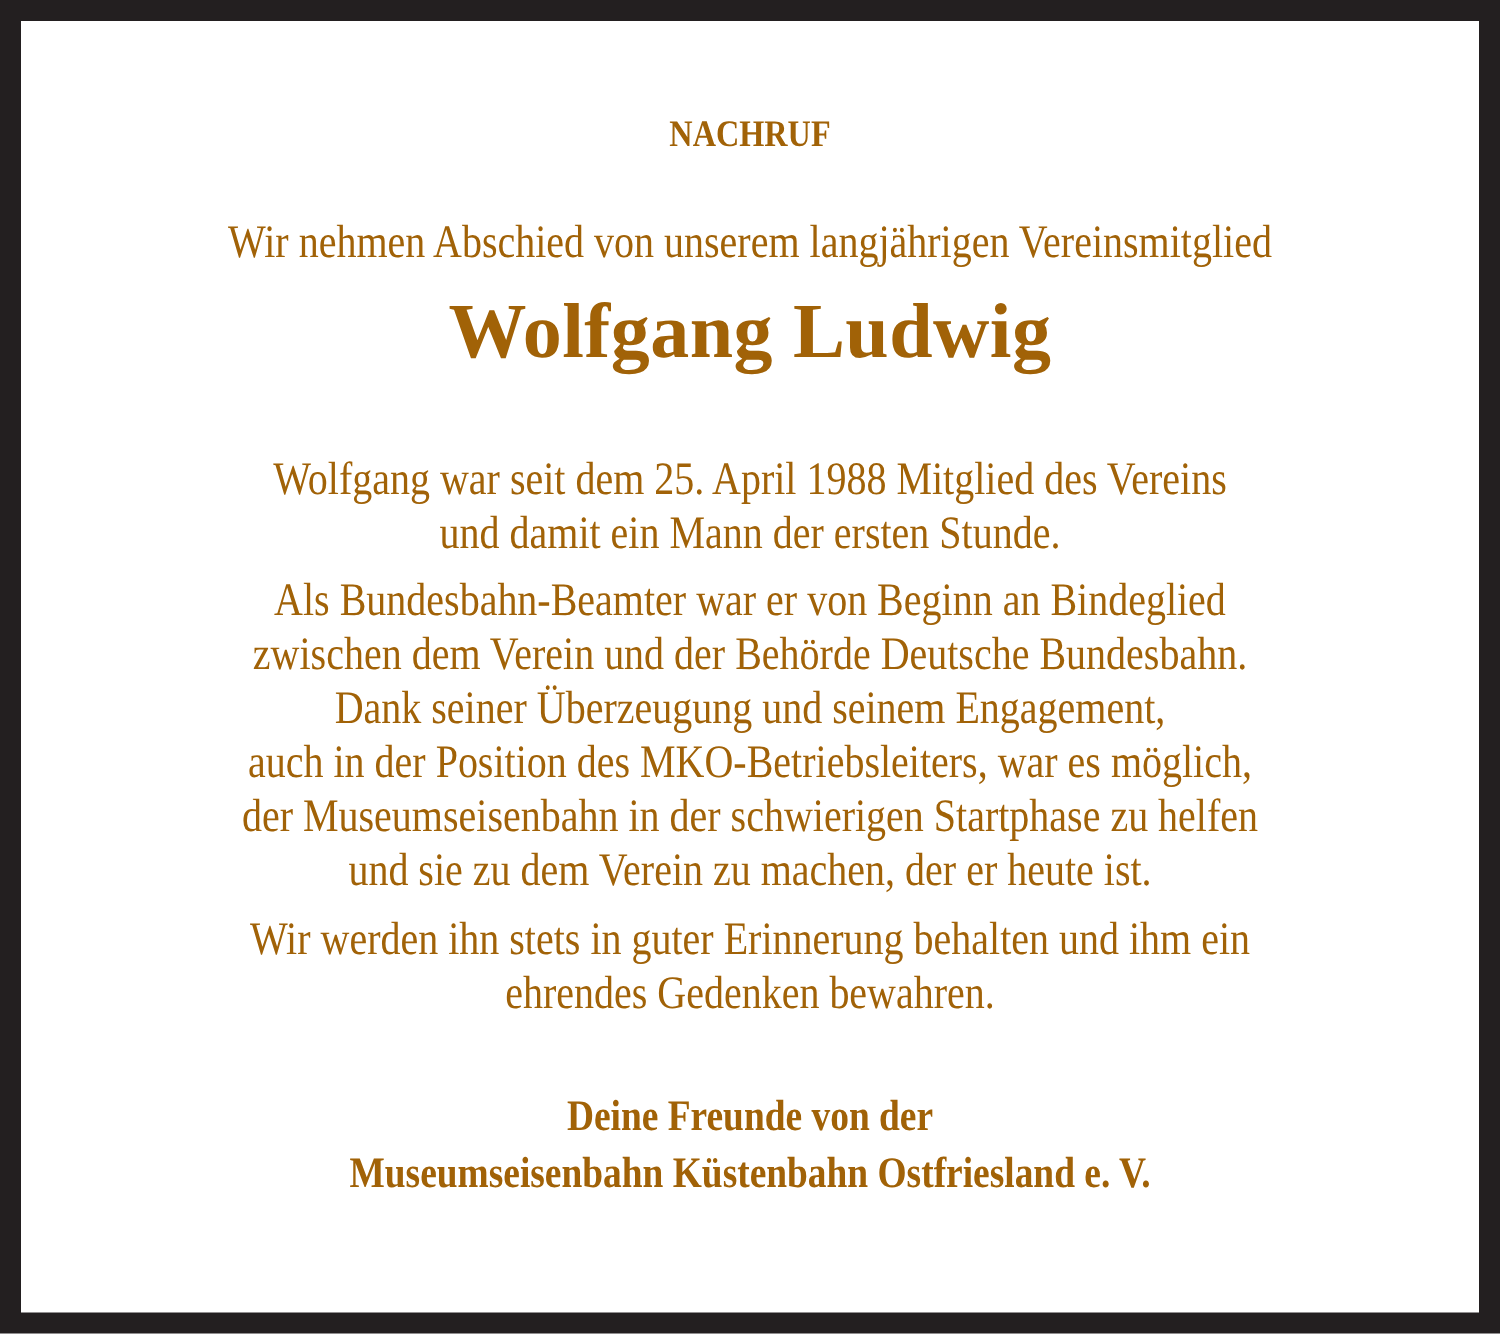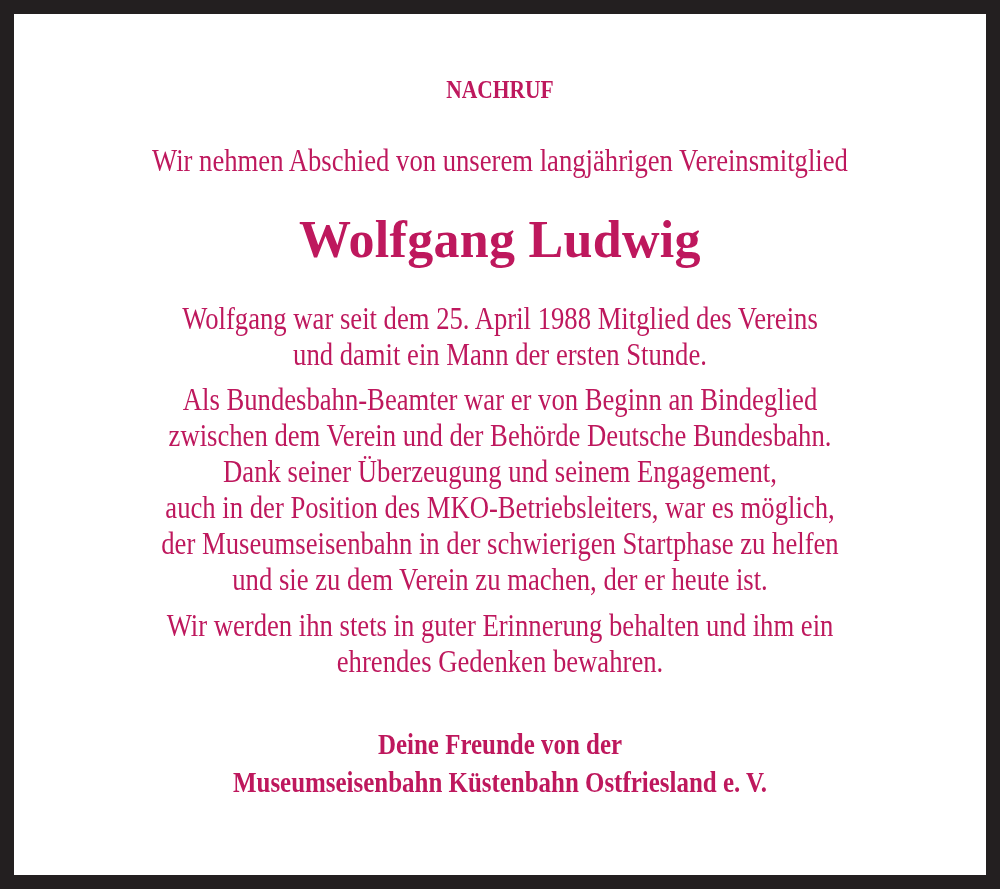--- a/index.html
+++ b/index.html
@@ -7,21 +7,21 @@
     width: 1000px; height: 889px;
     background: #231f20;
     position: relative;
     overflow: hidden;
   }
   .frame {
     position: absolute;
     left: 14px; top: 14px;
     width: 972px; height: 861px;
     background: #ffffff;
-    color: #be185d;
+    color: #a16207;
     font-family: "Liberation Serif", "DejaVu Serif", serif;
     text-align: center;
   }
   .line {
     position: absolute;
     left: 0; right: 0;
     white-space: nowrap;
     line-height: 1;
   }
   .heading {
@@ -47,21 +47,21 @@
     font-size: 29px;
     transform: scaleX(0.86);
   }
 </style>
 </head>
 <body>
 
 <div class="frame">
   <div class="line heading" style="top:63px;">NACHRUF</div>
   <div class="line subtitle" style="top:131px;">Wir nehmen Abschied von unserem langjährigen Vereinsmitglied</div>
-  <div class="line name" style="top:200px;">Wolfgang Ludwig</div>
+  <div class="line name" style="top:182px;">Wolfgang Ludwig</div>
 
   <div class="line body-line" style="top:289px;">Wolfgang war seit dem 25. April 1988 Mitglied des Vereins</div>
   <div class="line body-line" style="top:325px;">und damit ein Mann der ersten Stunde.</div>
 
   <div class="line body-line" style="top:370px;">Als Bundesbahn-Beamter war er von Beginn an Bindeglied</div>
   <div class="line body-line" style="top:406px;">zwischen dem Verein und der Behörde Deutsche Bundesbahn.</div>
   <div class="line body-line" style="top:442px;">Dank seiner Überzeugung und seinem Engagement,</div>
   <div class="line body-line" style="top:478px;">auch in der Position des MKO-Betriebsleiters, war es möglich,</div>
   <div class="line body-line" style="top:514px;">der Museumseisenbahn in der schwierigen Startphase zu helfen</div>
   <div class="line body-line" style="top:550px;">und sie zu dem Verein zu machen, der er heute ist.</div>

